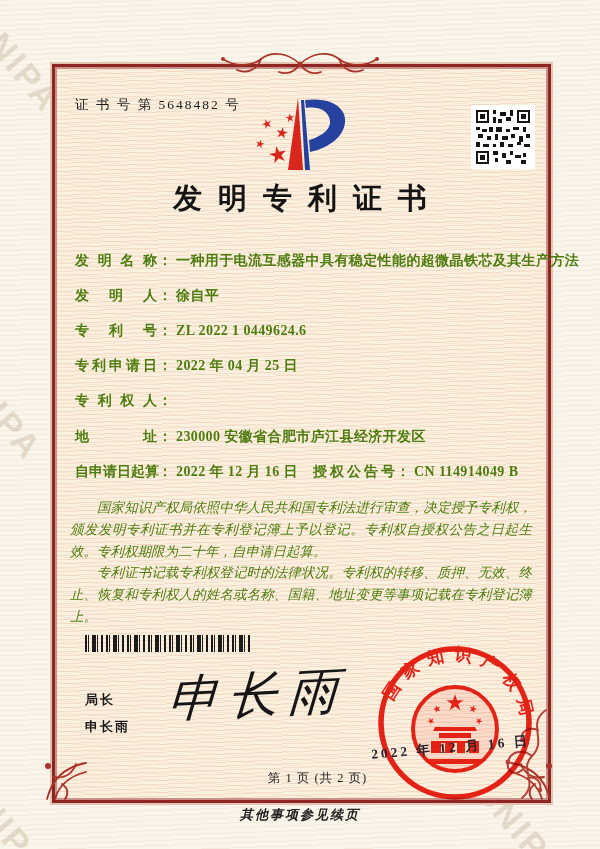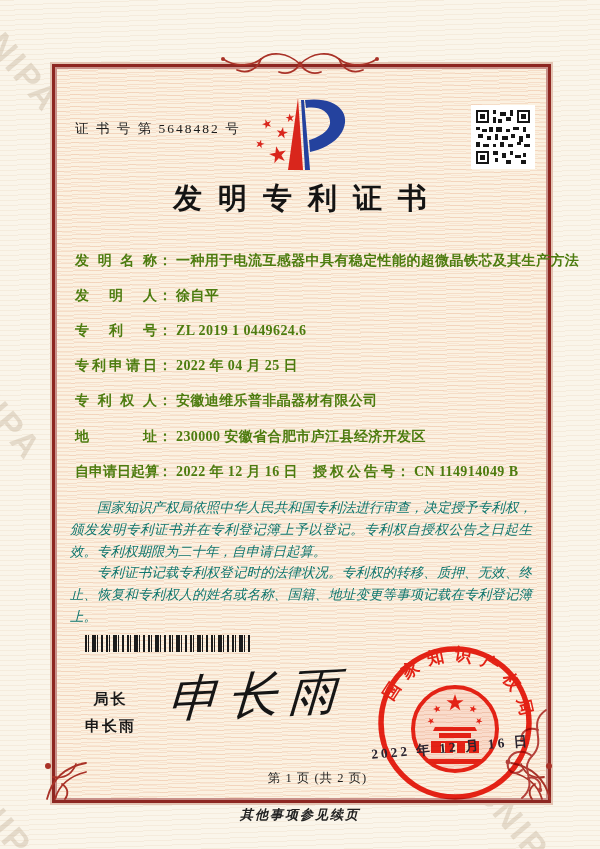--- a/index.html
+++ b/index.html
@@ -20,44 +20,44 @@
   .frame{position:absolute;left:52px;top:64px;width:493px;height:733px;
     border:3px solid #8d2621;
     box-shadow:0 0 0 2px #e3c3b2, inset 0 0 0 2px #c9918a;
     background-color:#fbf1e1;
     background-image:
       repeating-linear-gradient(178deg,rgba(226,150,108,.22) 0 1px,transparent 1px 4px),
       repeating-linear-gradient(184deg,rgba(226,150,108,.13) 0 1px,transparent 1px 6px);
   }
   .ornament{position:absolute;pointer-events:none;}
   
-  .cert-no{position:absolute;left:75px;top:96px;font-size:13.5px;color:#1c1c1c;letter-spacing:2px;margin-top:24px;}
+  .cert-no{position:absolute;left:75px;top:96px;font-size:13.5px;color:#1c1c1c;letter-spacing:2px;}
   .logo{position:absolute;left:238px;top:92px;width:124px;height:88px;}
   .qr{position:absolute;left:471px;top:105px;width:64px;height:64px;background:#fff;
       display:flex;align-items:center;justify-content:center;}
   .title{position:absolute;left:0;right:0;top:179px;text-align:center;
       font-size:29px;font-weight:bold;color:#141414;letter-spacing:.55em;text-indent:.55em;}
   
   .fields{position:absolute;left:75px;top:243px;width:466px;font-size:14px;color:#4d7c0f;}
   .frow{height:35.2px;display:flex;align-items:center;font-weight:bold;}
   .fcell{display:flex;align-items:baseline;white-space:nowrap;}
   .fcell.first{width:238px;flex:none;}
   .flabel{display:inline-block;width:82px;text-align:justify;text-align-last:justify;}
   .fcolon{margin:0 4px 0 1px;}
   .fvalue{letter-spacing:.4px;text-align:center;}
   
   .body-text{position:absolute;left:70px;top:497px;width:462px;
-     font-size:13.5px;line-height:21.8px;font-style:italic;color:#0f766e;}
+     font-size:13.5px;line-height:21.8px;font-style:italic;color:#4d7c0f;}
   .body-text p{margin:0;text-indent:2em;text-align:justify;}
   
   .barcode{position:absolute;left:85px;top:635px;width:168px;height:17px;
      background:repeating-linear-gradient(90deg,#1b1b1b 0 2px,transparent 2px 3px,#1b1b1b 3px 4px,transparent 4px 7px,#1b1b1b 7px 11px,transparent 11px 12px,#1b1b1b 12px 13px,transparent 13px 16px,#1b1b1b 16px 18px,transparent 18px 21px);}
   
-  .signoff{position:absolute;left:85px;top:686px;font-size:15px;font-weight:bold;
-     line-height:27px;letter-spacing:2px;color:#1a1a1a;text-align:center;}
+  .signoff{position:absolute;left:85px;top:686px;font-size:13px;font-weight:bold;
+     line-height:27px;letter-spacing:2px;color:#1a1a1a;}
   .signature{position:absolute;left:168px;top:662px;font-size:50px;font-style:italic;
      letter-spacing:10px;color:#161616;transform:rotate(-3deg) skewX(-6deg);white-space:nowrap;}
   
   .seal{position:absolute;left:369px;top:637px;width:172px;height:172px;mix-blend-mode:multiply;opacity:.95;}
   .seal-date{position:absolute;left:371px;top:739px;width:158px;font-size:13.5px;font-weight:bold;
      color:#2a2430;letter-spacing:3px;transform:rotate(-5deg);white-space:nowrap;}
   
   .page-num{position:absolute;left:52px;width:531px;top:770px;text-align:center;
      font-size:12.5px;color:#1d1d1d;letter-spacing:1px;}
   .cont-note{position:absolute;left:0;right:0;top:806px;text-align:center;
@@ -211,35 +211,34 @@
       <div class="fcell">
           <span class="flabel">发明人</span>
           <span class="fcolon">：</span>
           <span class="fvalue">徐自平</span>
         </div>
     </div>
     <div class="frow">
       <div class="fcell">
           <span class="flabel">专利号</span>
           <span class="fcolon">：</span>
-          <span class="fvalue">ZL 2019 1 0449624.6</span>
+          <span class="fvalue">ZL 2022 1 0449624.6</span>
         </div>
     </div>
     <div class="frow">
       <div class="fcell">
           <span class="flabel">专利申请日</span>
           <span class="fcolon">：</span>
           <span class="fvalue">2022 年 04 月 25 日</span>
         </div>
     </div>
     <div class="frow">
       <div class="fcell">
           <span class="flabel">专利权人</span>
           <span class="fcolon">：</span>
-          <span class="fvalue">安徽迪维乐普非晶器材有限公司</span>
         </div>
     </div>
     <div class="frow">
       <div class="fcell">
           <span class="flabel">地址</span>
           <span class="fcolon">：</span>
           <span class="fvalue">230000 安徽省合肥市庐江县经济开发区</span>
         </div>
     </div>
     <div class="frow">

